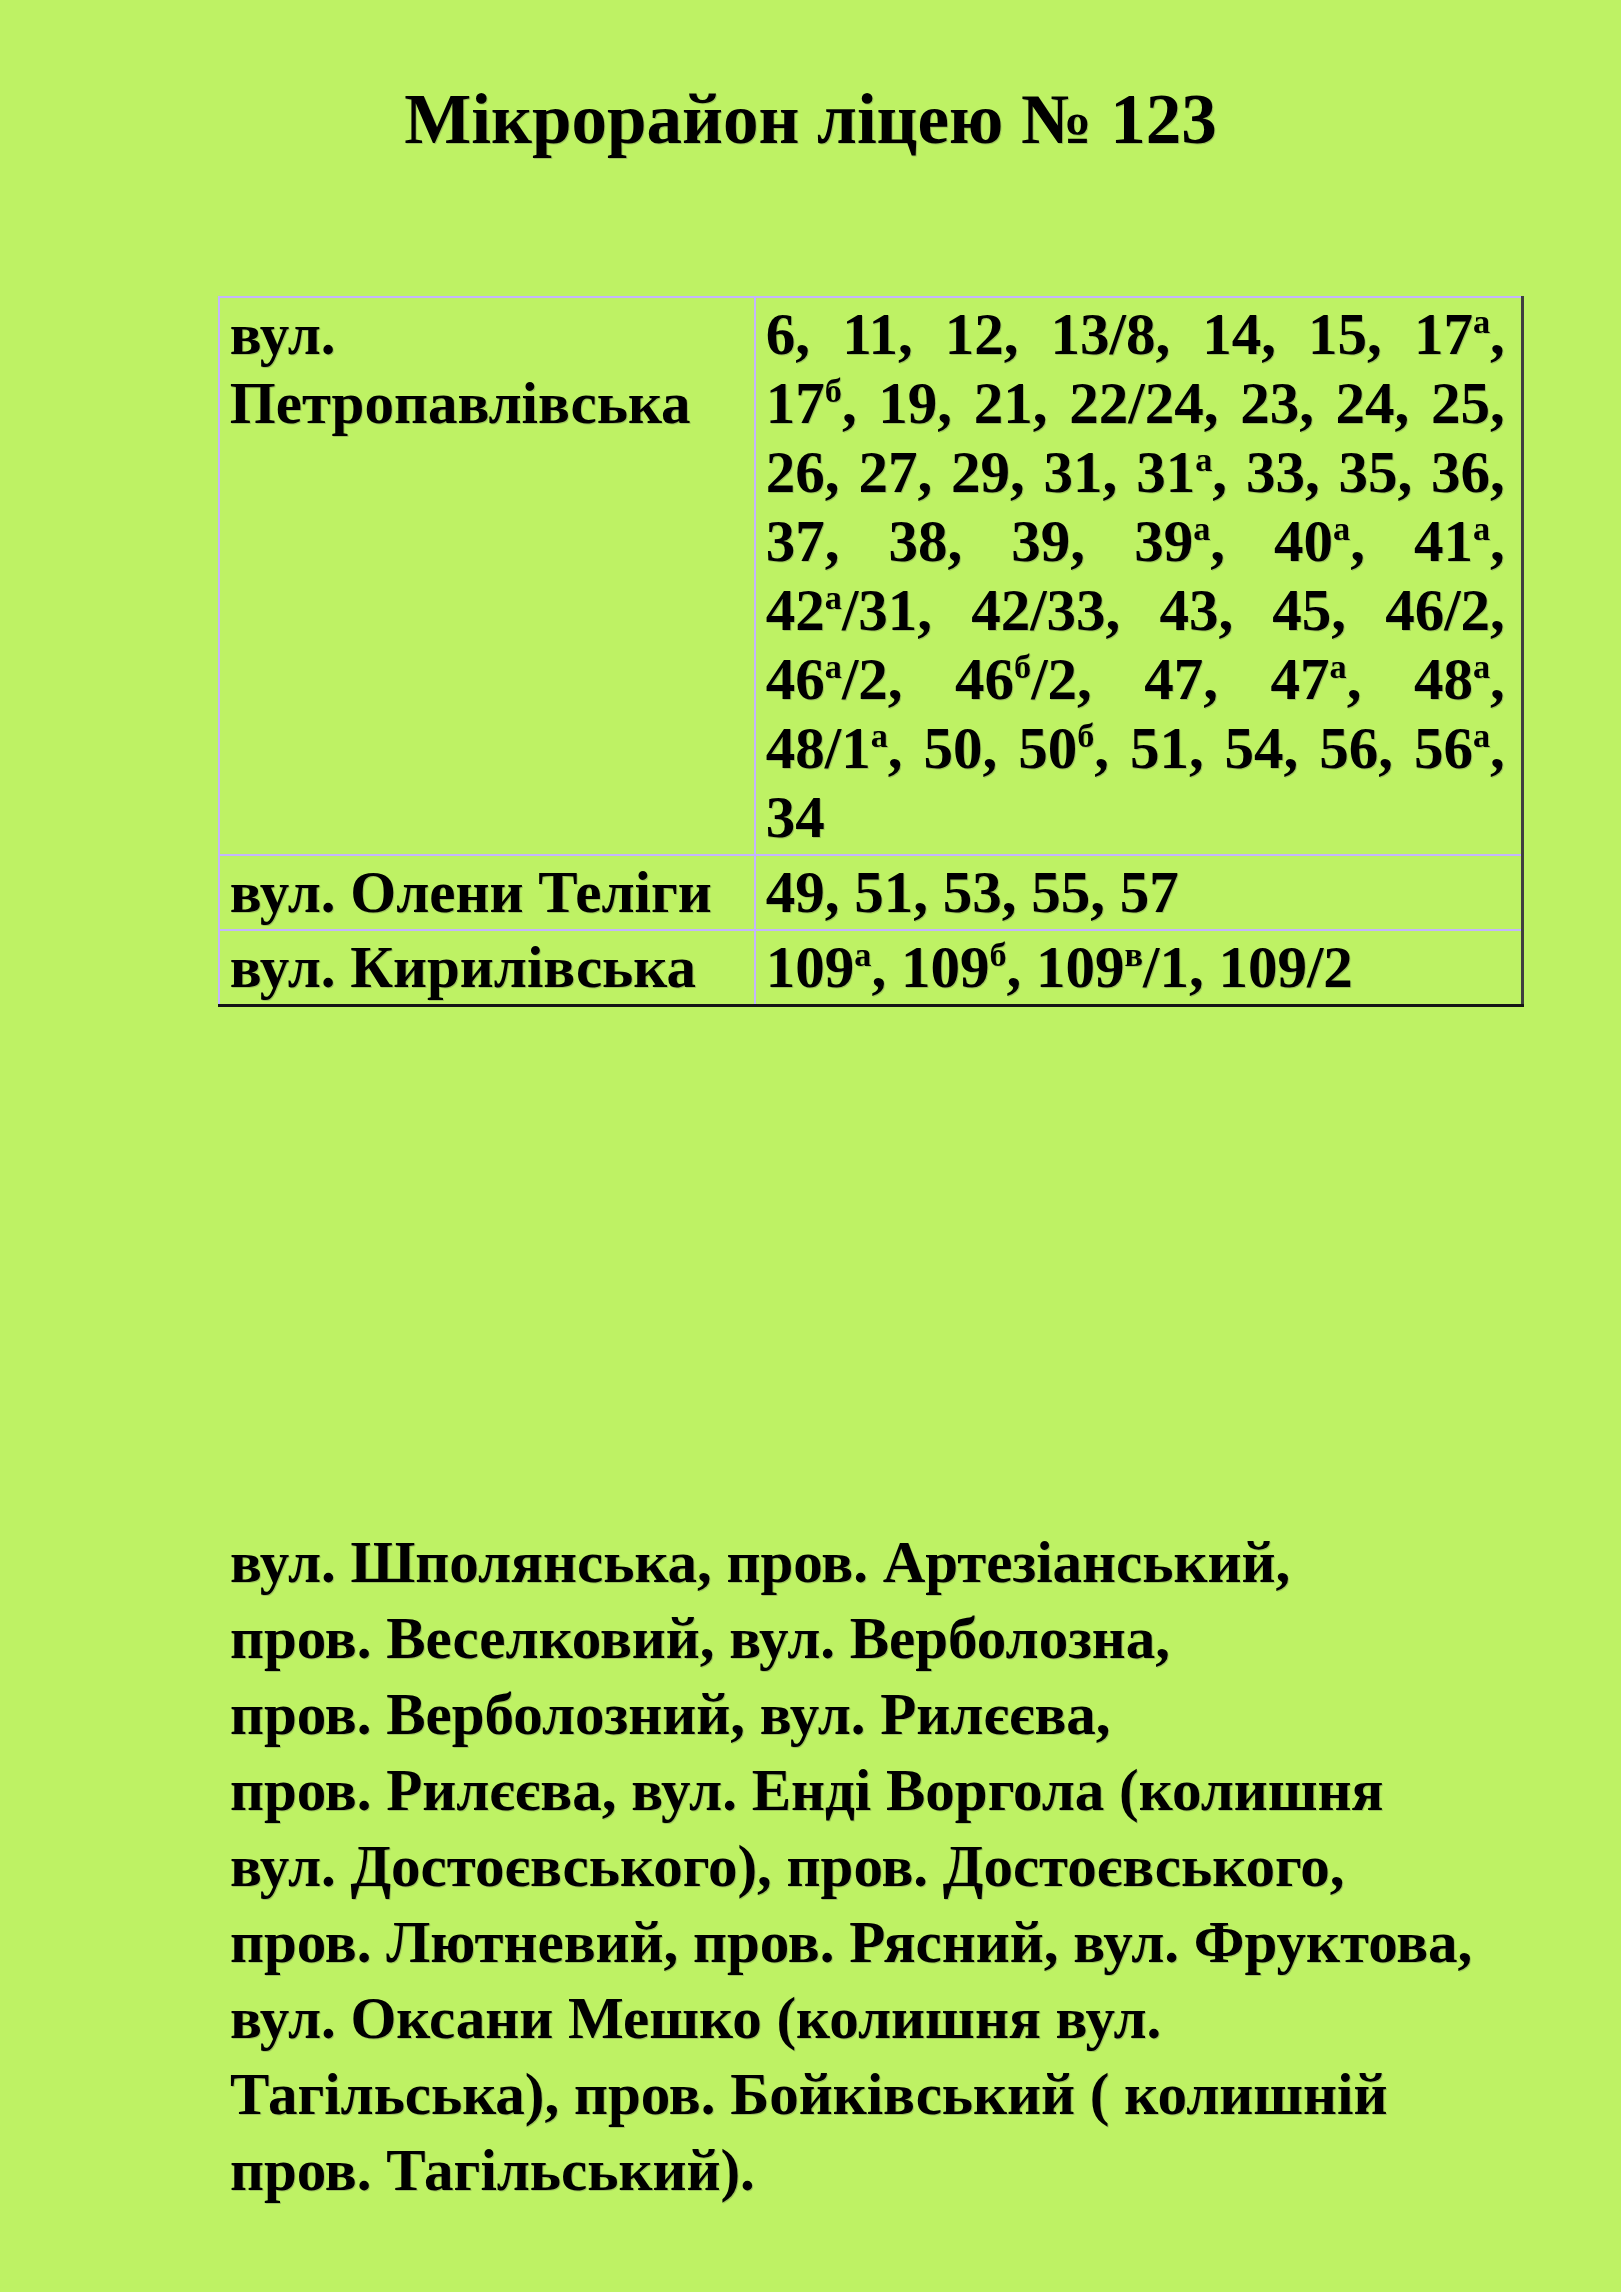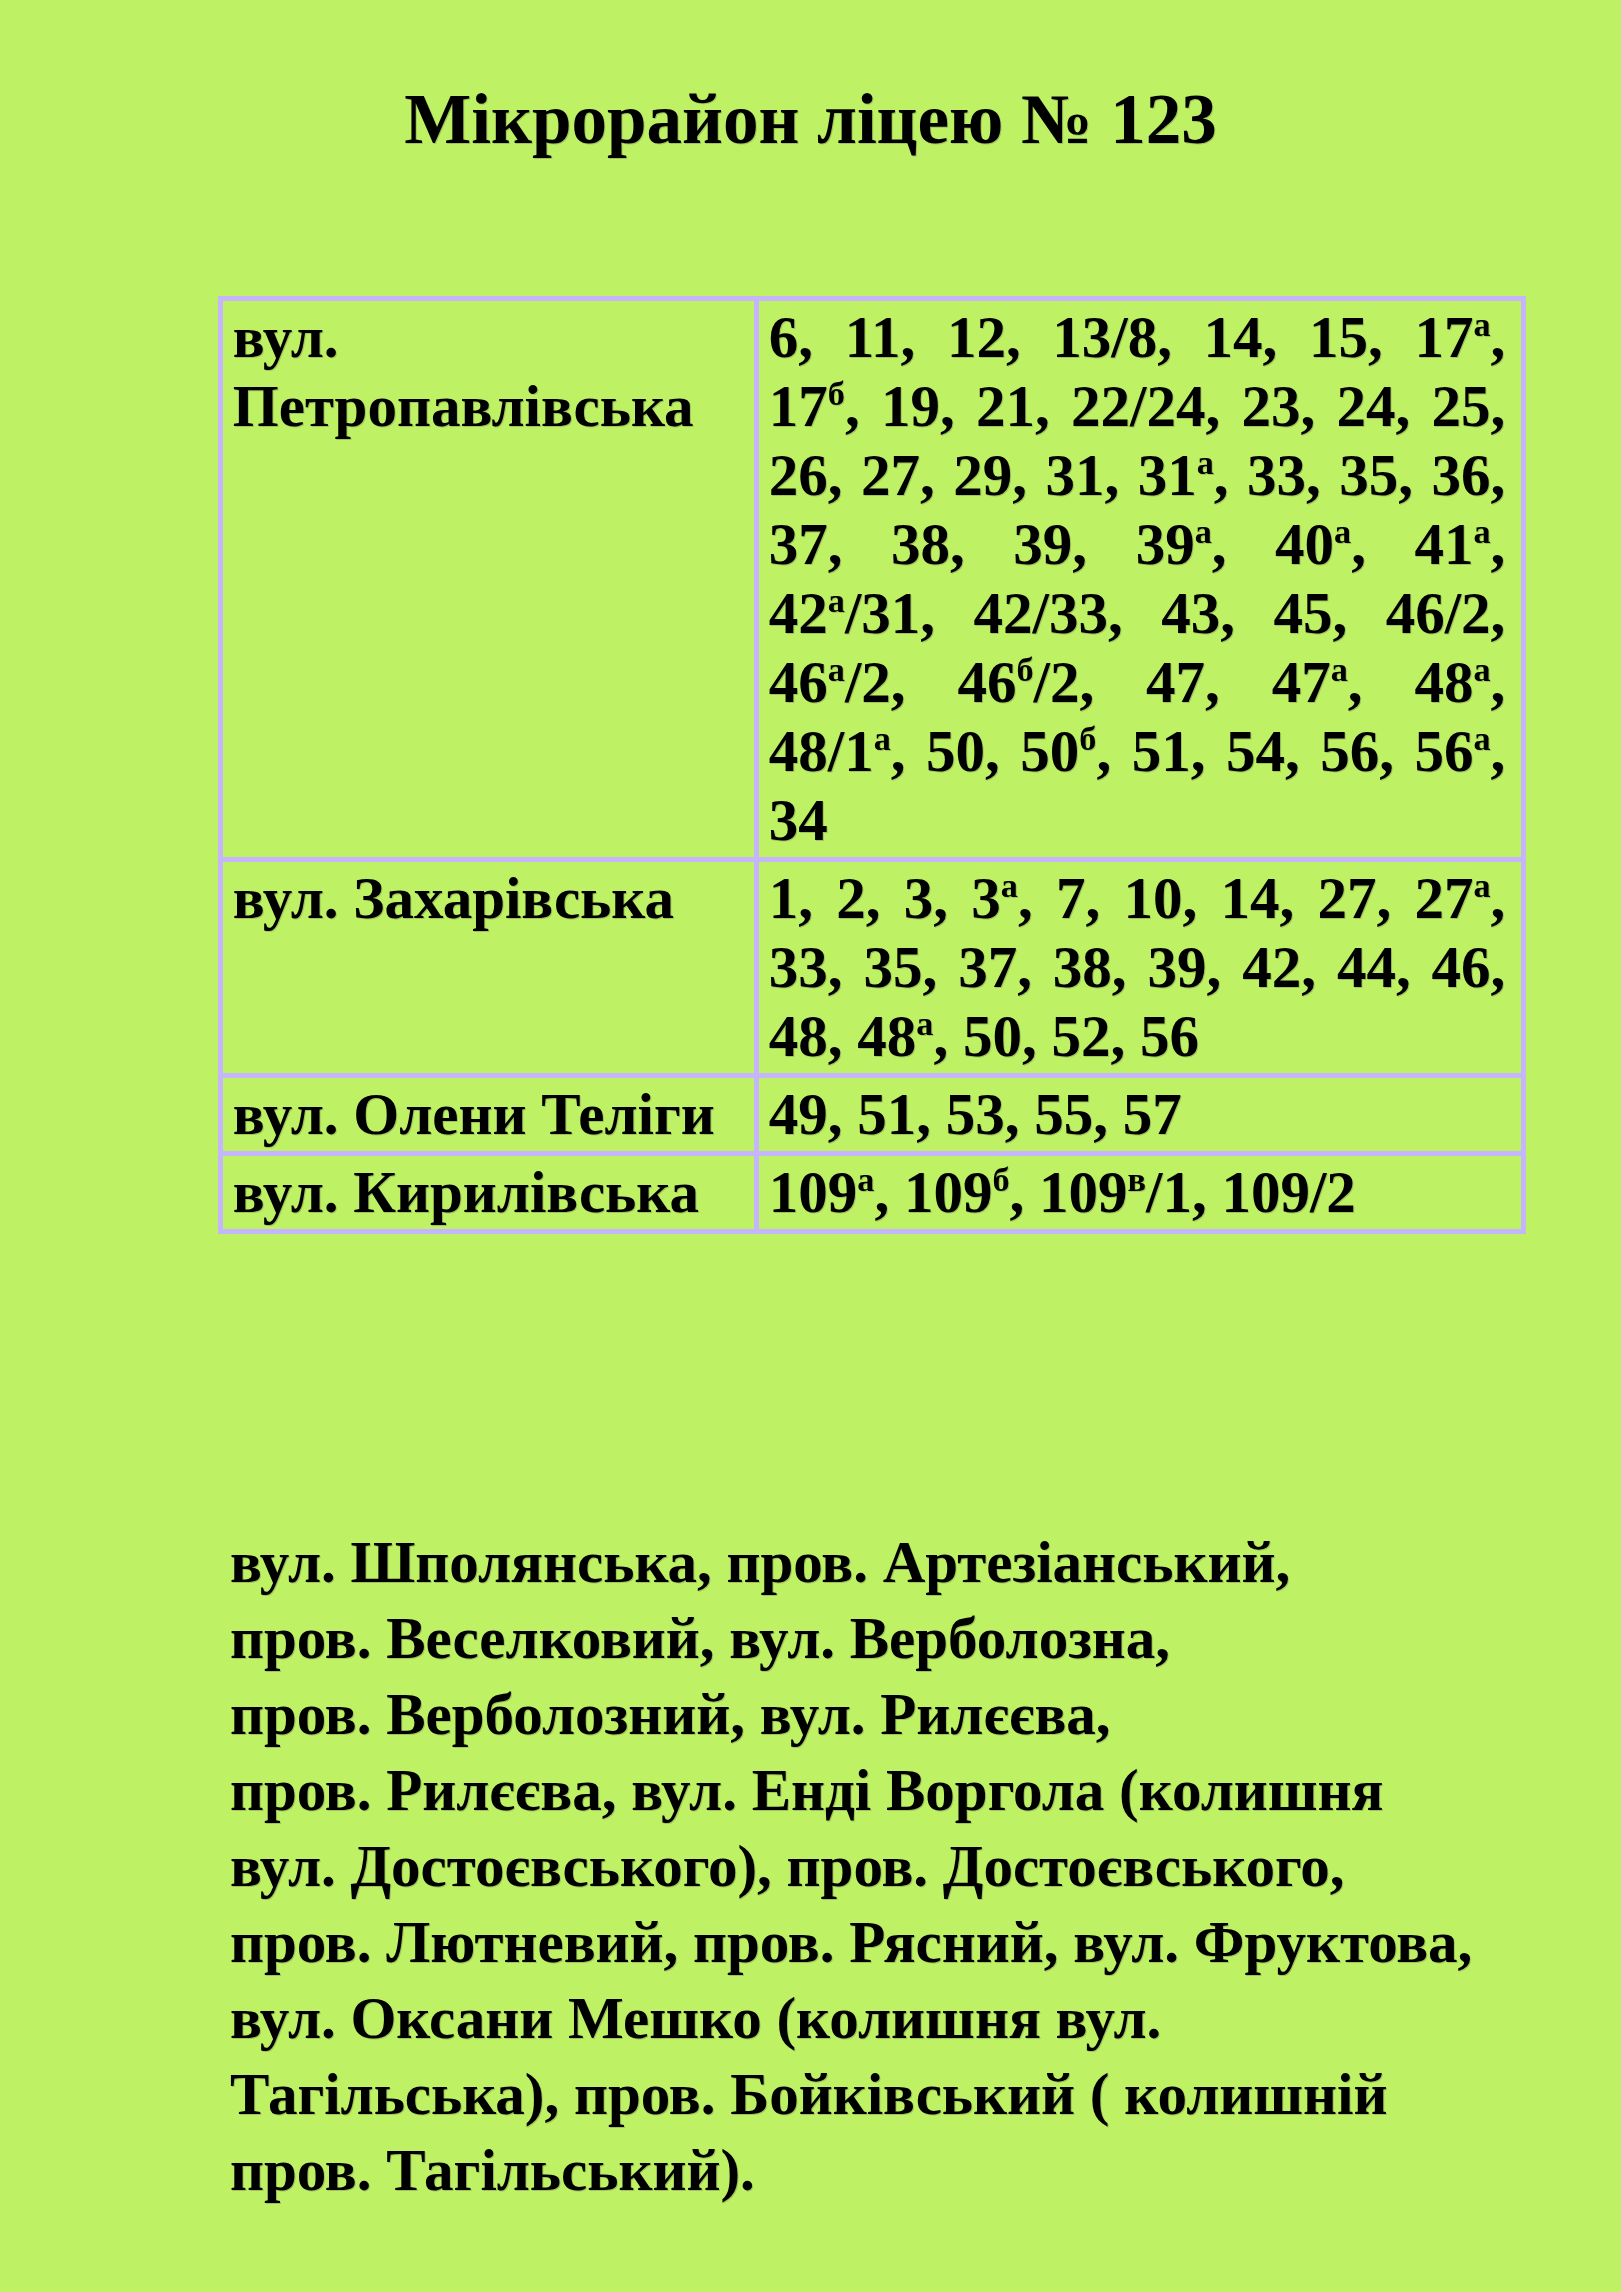--- a/index.html
+++ b/index.html
@@ -32,21 +32,21 @@
     top: 296px;
     width: 1304px;
     border-collapse: collapse;
     table-layout: fixed;
     border: 2px solid #000;
     border-top-width: 2.9px;
     border-right: 3.9px solid #3f3f3f;
     border-bottom: 3.9px solid #151515;
   }
   table.addr-table td {
-    border: 5px solid #c4b5fd;
+    border: 2px solid #c4b5fd;
     vertical-align: top;
     padding: 2px 15.7px 2px 9.8px;
     font-size: 59px;
     line-height: 69px;
   }
   td.numbers-cell { font-size: 57px; padding-left: 13.7px; }
   tr.r1 { height: 551px; }
   tr.r2 { height: 136px; }
   tr.r3 { height: 209px; }
   tr.r4 { height: 135px; }
@@ -87,28 +87,20 @@
             <div class="num-line">6, 11, 12, 13/8, 14, 15, 17<sup>а</sup>,</div>
             <div class="num-line">17<sup>б</sup>, 19, 21, 22/24, 23, 24, 25,</div>
             <div class="num-line">26, 27, 29, 31, 31<sup>а</sup>, 33, 35, 36,</div>
             <div class="num-line">37, 38, 39, 39<sup>а</sup>, 40<sup>а</sup>, 41<sup>а</sup>,</div>
             <div class="num-line">42<sup>а</sup>/31, 42/33, 43, 45, 46/2,</div>
             <div class="num-line">46<sup>а</sup>/2, 46<sup>б</sup>/2, 47, 47<sup>а</sup>, 48<sup>а</sup>,</div>
             <div class="num-line">48/1<sup>а</sup>, 50, 50<sup>б</sup>, 51, 54, 56, 56<sup>а</sup>,</div>
             <div class="num-line">34</div>
           </td>
       </tr>
-      <tr class="r3">
-        <td class="street-cell">вул. Захарівська</td>
-        <td class="numbers-cell">
-            <div class="num-line">1, 2, 3, 3<sup>а</sup>, 7, 10, 14, 27, 27<sup>а</sup>,</div>
-            <div class="num-line">33, 35, 37, 38, 39, 42, 44, 46,</div>
-            <div class="num-line">48, 48<sup>а</sup>, 50, 52, 56</div>
-          </td>
-      </tr>
       <tr class="r5">
         <td class="street-cell">вул. Олени Теліги</td>
         <td class="numbers-cell">
             <div class="num-line">49, 51, 53, 55, 57</div>
           </td>
       </tr>
       <tr class="r6">
         <td class="street-cell">вул. Кирилівська</td>
         <td class="numbers-cell">
             <div class="num-line">109<sup>а</sup>, 109<sup>б</sup>, 109<sup>в</sup>/1, 109/2</div>

